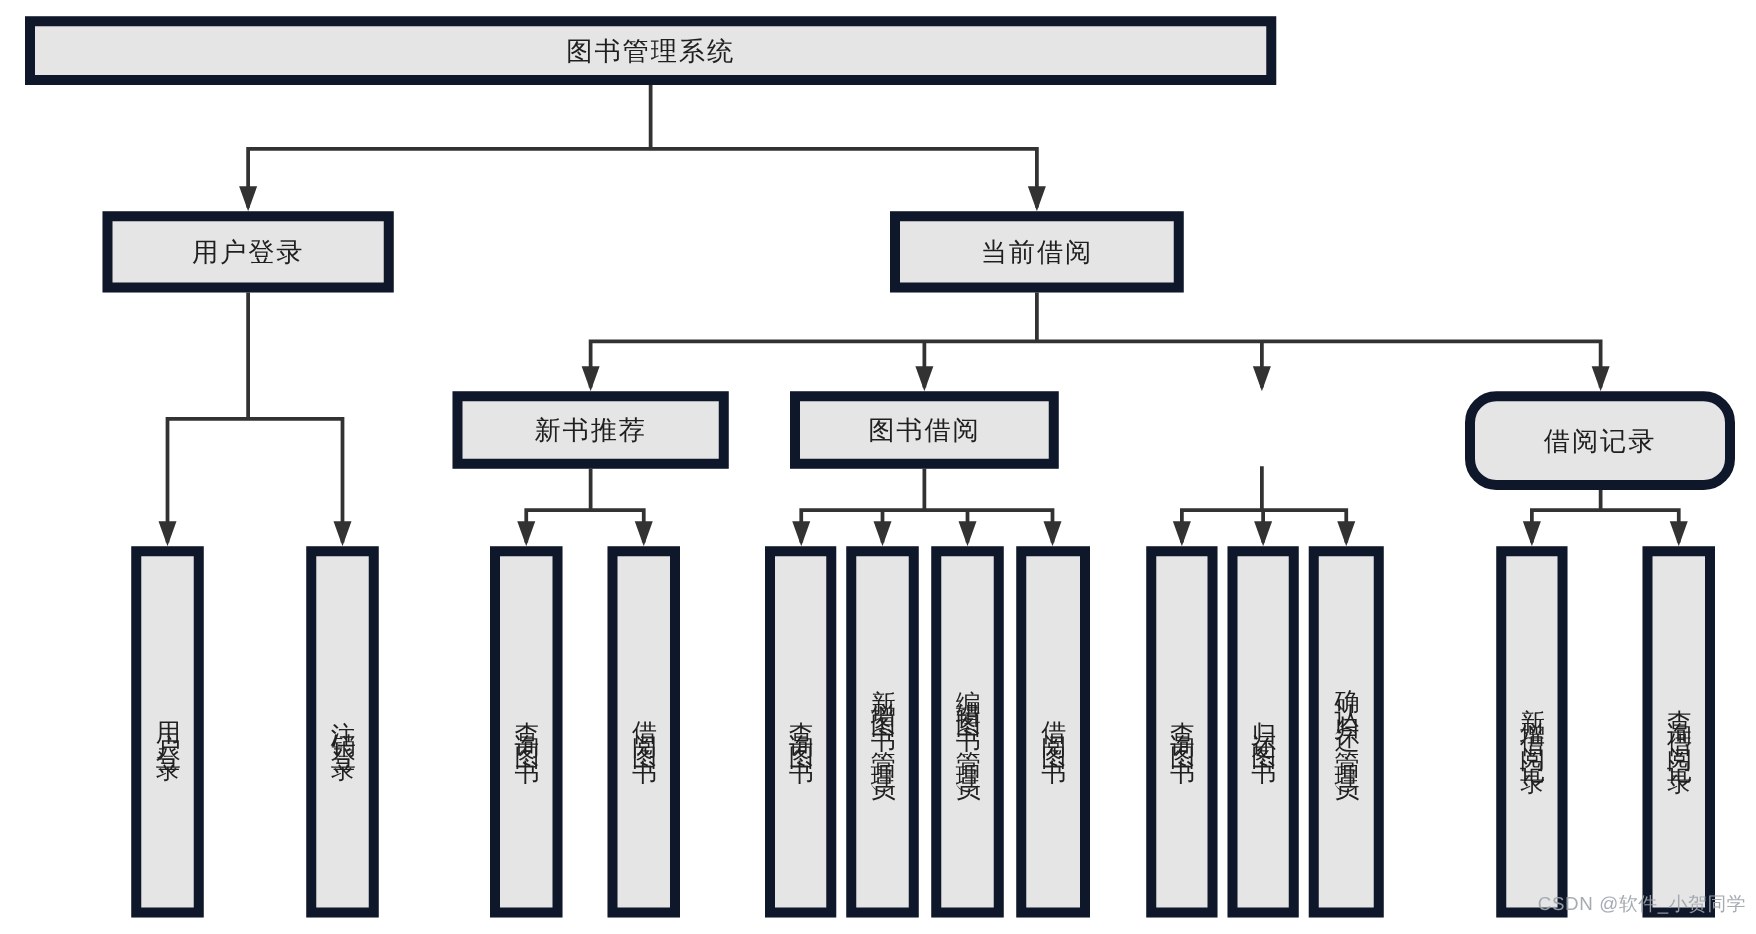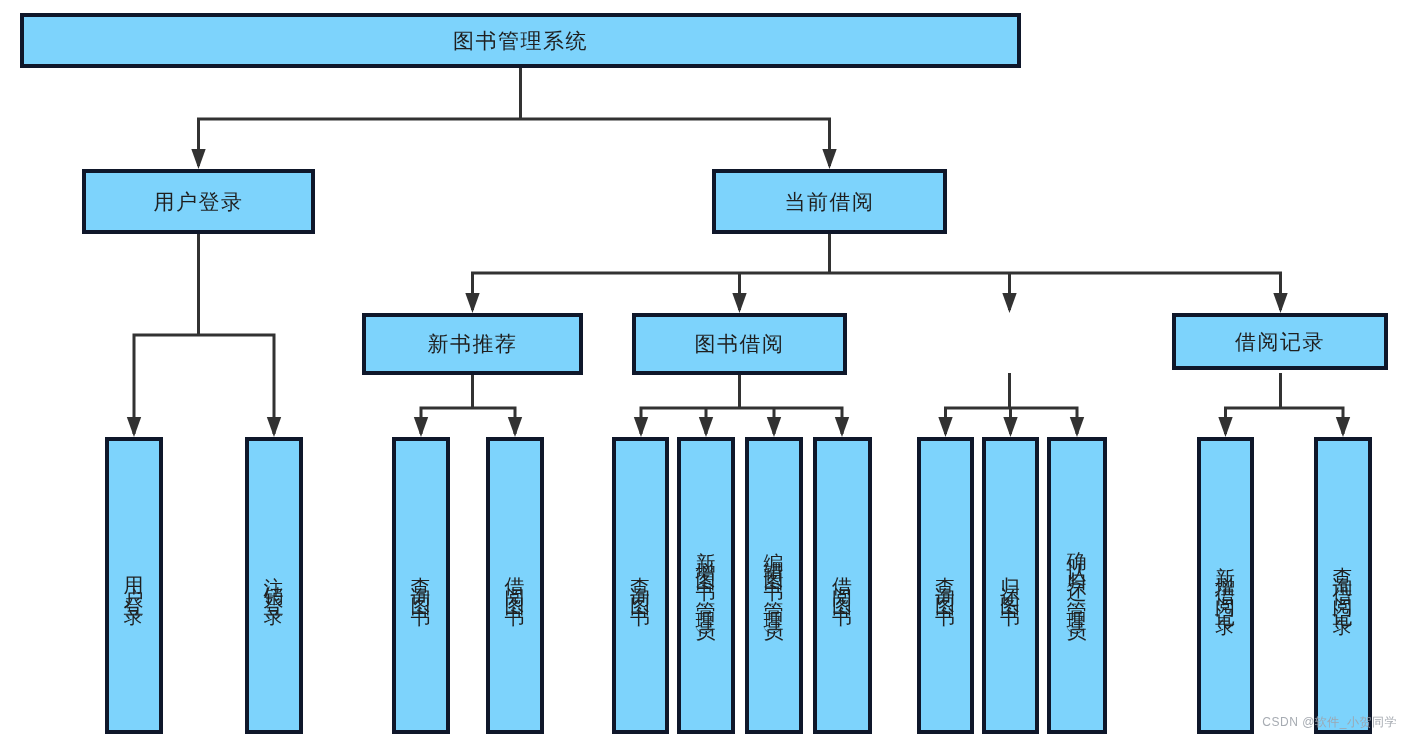--- a/index.html
+++ b/index.html
@@ -12,22 +12,22 @@
     font-family: "Liberation Sans", "DejaVu Sans", sans-serif;
   }
   .connector-layer {
     position: absolute;
     left: 0; top: 0;
     width: 1405px; height: 747px;
   }
   .node {
     position: absolute;
     box-sizing: border-box;
-    border: 4px solid #0f172a;
-    background: #7dd3fc;
+    border: 8px solid #0f172a;
+    background: #e5e5e5;
     display: flex;
     align-items: center;
     justify-content: center;
     color: #1f1f1f;
   }
   .node.h .lbl {
     font-size: 21px;
     letter-spacing: 1.5px;
     white-space: nowrap;
   }
@@ -37,21 +37,21 @@
     font-size: 20px;
     line-height: 1;
     letter-spacing: 10px;
     position: relative;
     top: -5px;
   }
   .watermark {
     position: absolute;
     top: 714px;
     right: 8px;
-    font-size: 12px;
+    font-size: 15px;
     letter-spacing: 0.5px;
     color: rgba(158, 164, 171, 0.92);
     white-space: nowrap;
     z-index: 5;
   }
 </style>
 </head>
 <body>
 
 <div class="canvas">
@@ -106,21 +106,21 @@
   <div class="node h" style="left:712px; top:169px; width:235px; height:65px;">
     <span class="lbl">当前借阅</span>
   </div>
 
   <div class="node h" style="left:362px; top:313px; width:221px; height:62px;">
     <span class="lbl">新书推荐</span>
   </div>
   <div class="node h" style="left:632px; top:313px; width:215px; height:62px;">
     <span class="lbl">图书借阅</span>
   </div>
-  <div class="node h" style="left:1172px; top:313px; width:216px; height:57px;">
+  <div class="node h" style="left:1172px; top:313px; width:216px; height:79px;border-radius:25px;">
     <span class="lbl">借阅记录</span>
   </div>
 
   <div class="node v" style="left:105px; top:437px; width:58px; height:297px;">
     <span class="lbl">用户登录</span>
   </div>
   <div class="node v" style="left:245px; top:437px; width:58px; height:297px;">
     <span class="lbl">注销登录</span>
   </div>
   <div class="node v" style="left:392px; top:437px; width:58px; height:297px;">

